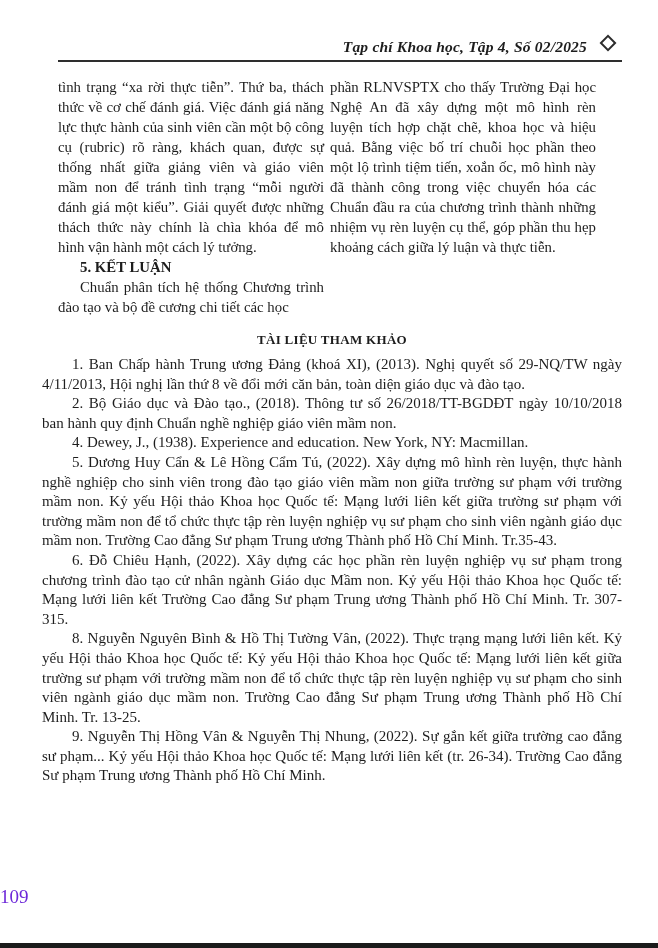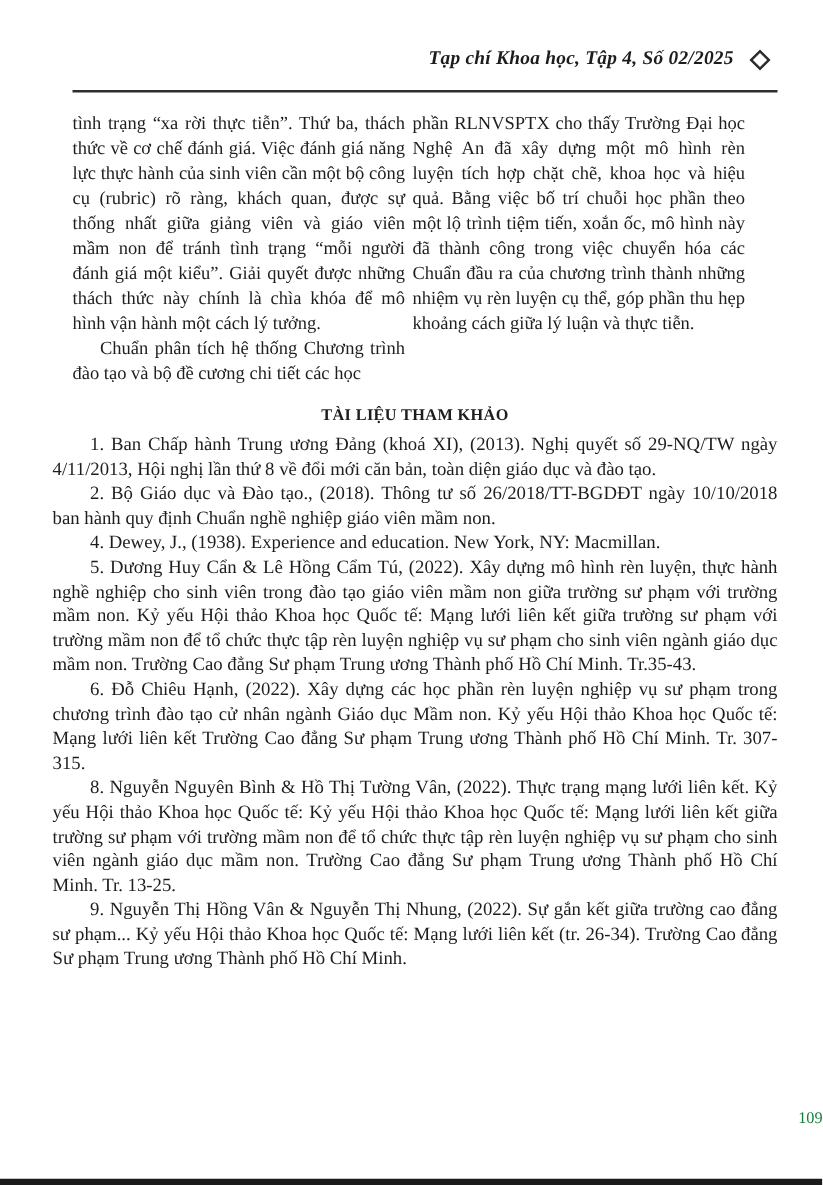--- a/index.html
+++ b/index.html
@@ -15,23 +15,23 @@
   .content {
     position: absolute;
     left: 42px;
     right: 36px;
     top: 0;
   }
   
   .header {
     display: flex;
     justify-content: flex-end;
-    align-items: flex-end;
+    align-items: flex-start;
     margin: 37px 0 0 16px;
-    padding-bottom: 16px;
+    padding-bottom: 4px;
     border-bottom: 2px solid #2e2e2e;
   }
   .journal-title {
     font-weight: bold;
     font-style: italic;
     font-size: 15.5px;
     line-height: 19px;
     letter-spacing: 0.2px;
   }
   .diamond {
@@ -71,23 +71,23 @@
   .ref {
     text-align: justify;
     text-indent: 30px;
   }
   
   .footer {
     position: absolute;
     left: 0;
     right: 0;
     top: 886px;
-    text-align: right;
-    font-size: 13px;
-    color: #15803d;
+    text-align: left;
+    font-size: 19px;
+    color: #6d28d9;
   }
   .scan-bar {
     position: absolute;
     left: 0;
     right: 0;
     bottom: 0;
     height: 5px;
     background: #1b1b1b;
   }
 </style>
@@ -98,20 +98,21 @@
   <div class="content">
 
     <header class="header">
       <span class="journal-title">Tạp chí Khoa học, Tập 4, Số 02/2025</span>
       <span class="diamond"></span>
     </header>
 
     <section class="columns">
       <div class="col">
         <p class="just">tình trạng “xa rời thực tiễn”. Thứ ba, thách thức về cơ chế đánh giá. Việc đánh giá năng lực thực hành của sinh viên cần một bộ công cụ (rubric) rõ ràng, khách quan, được sự thống nhất giữa giảng viên và giáo viên mầm non để tránh tình trạng “mỗi người đánh giá một kiểu”. Giải quyết được những thách thức này chính là chìa khóa để mô hình vận hành một cách lý tưởng.</p>
+        <p class="heading">5. KẾT LUẬN</p>
         <p class="just indent">Chuẩn phân tích hệ thống Chương trình đào tạo và bộ đề cương chi tiết các học</p>
       </div>
       <div class="col">
         <p class="just">phần RLNVSPTX cho thấy Trường Đại học Nghệ An đã xây dựng một mô hình rèn luyện tích hợp chặt chẽ, khoa học và hiệu quả. Bằng việc bố trí chuỗi học phần theo một lộ trình tiệm tiến, xoắn ốc, mô hình này đã thành công trong việc chuyển hóa các Chuẩn đầu ra của chương trình thành những nhiệm vụ rèn luyện cụ thể, góp phần thu hẹp khoảng cách giữa lý luận và thực tiễn.</p>
       </div>
     </section>
 
     <h2 class="ref-heading">TÀI LIỆU THAM KHẢO</h2>
 
     <section class="refs">

